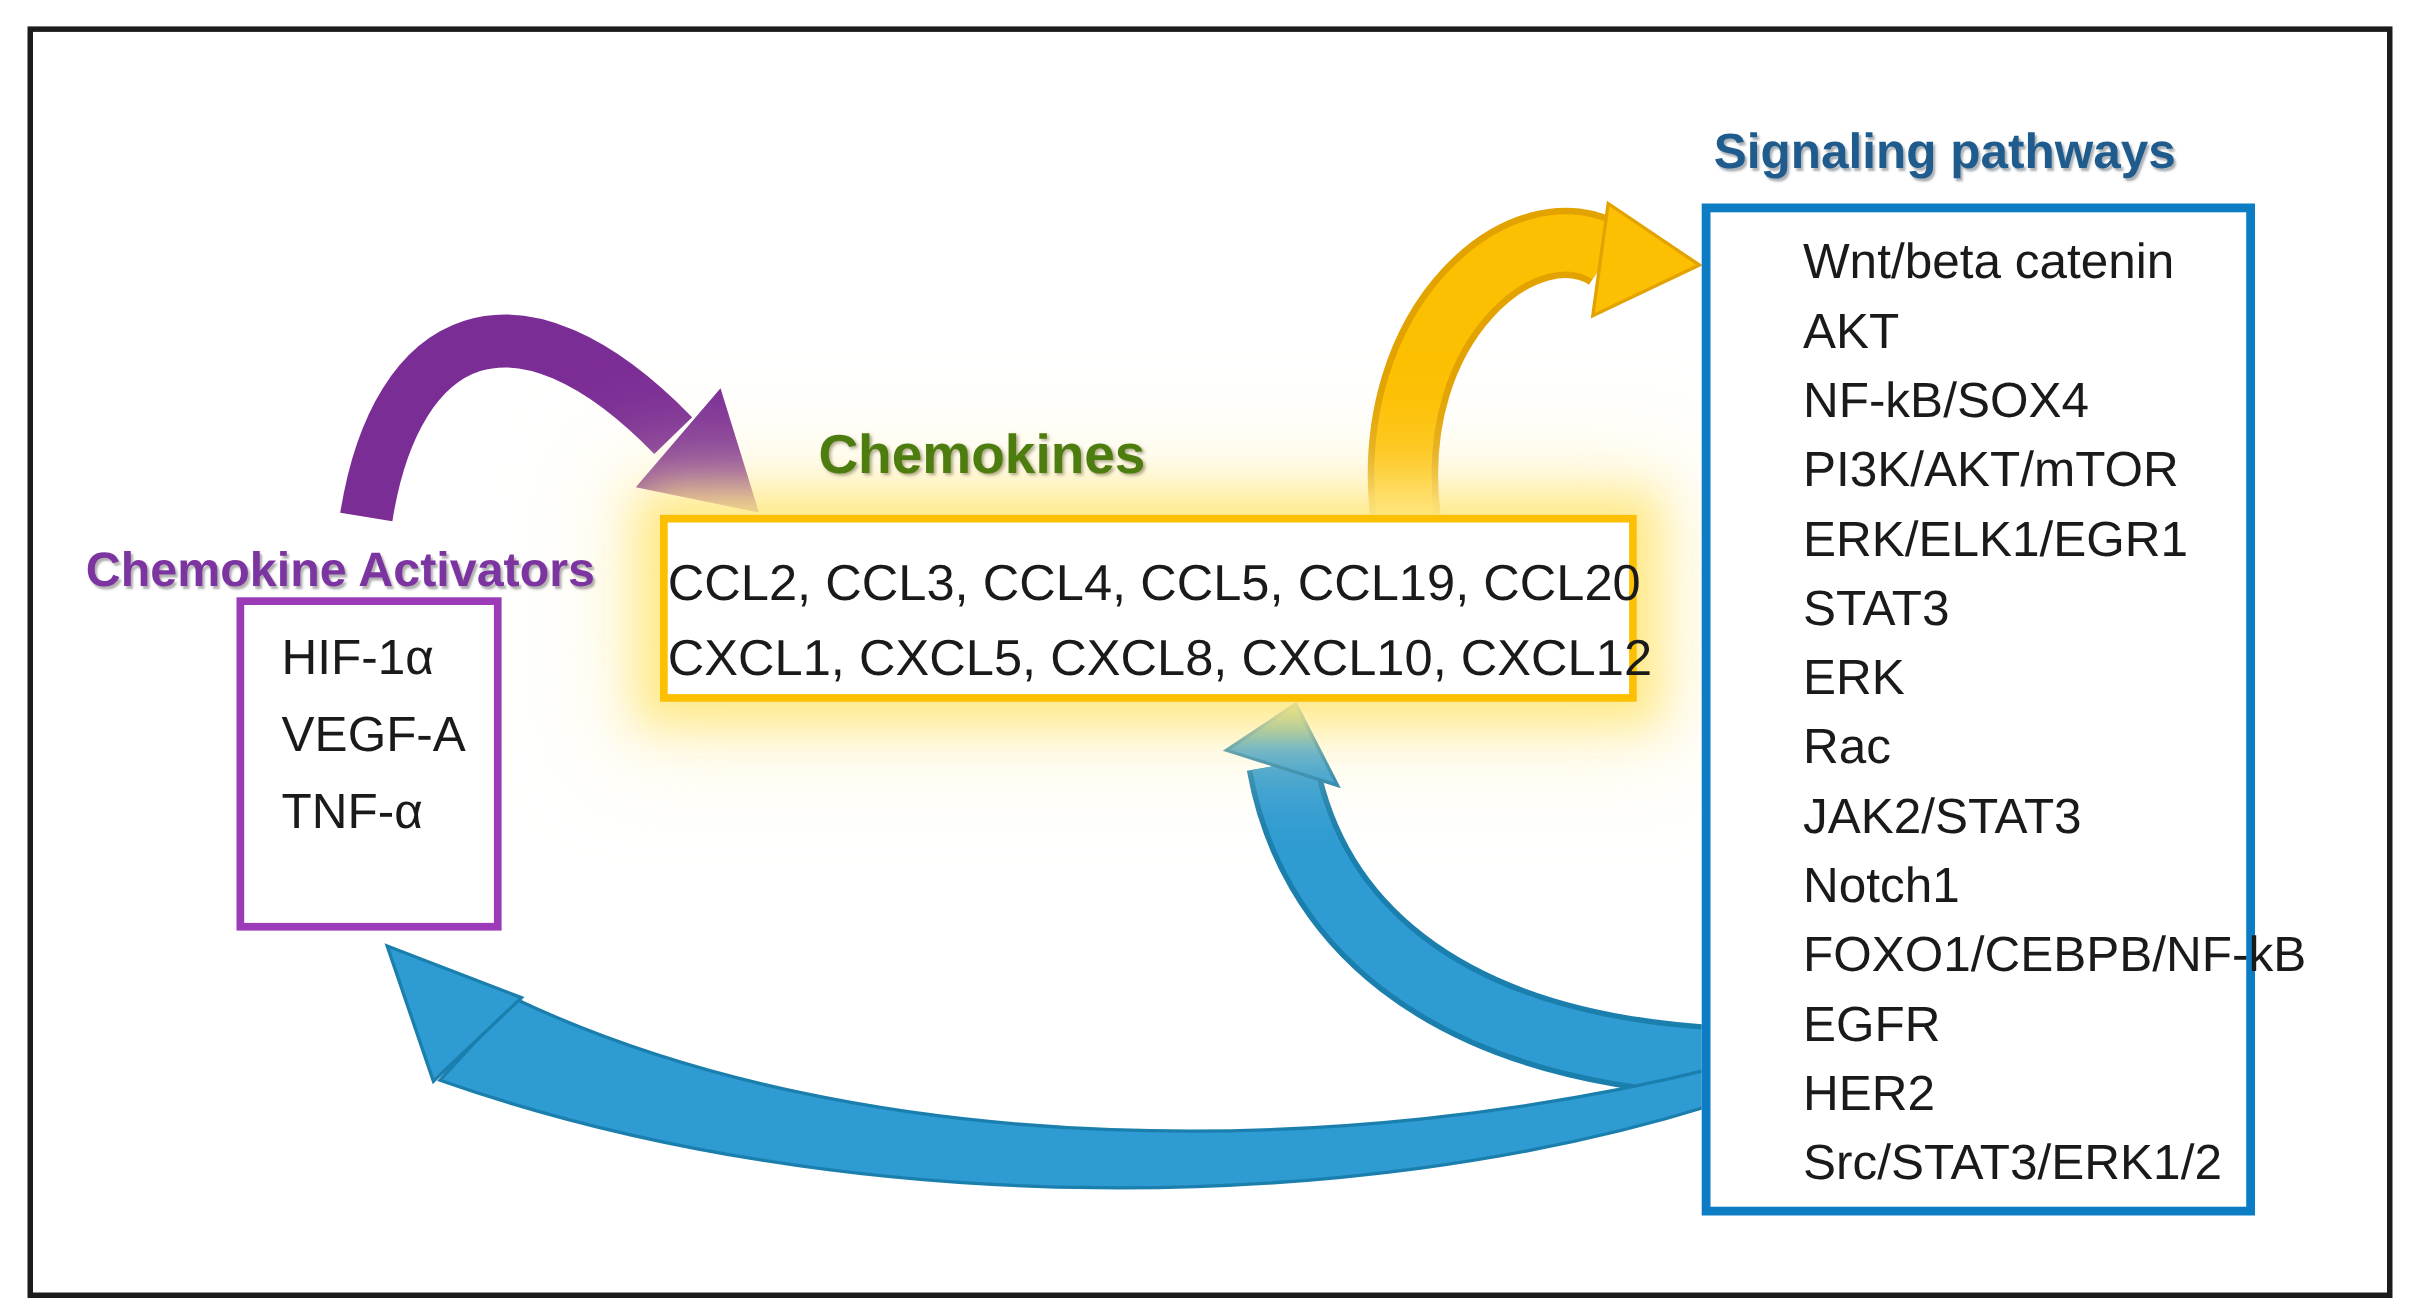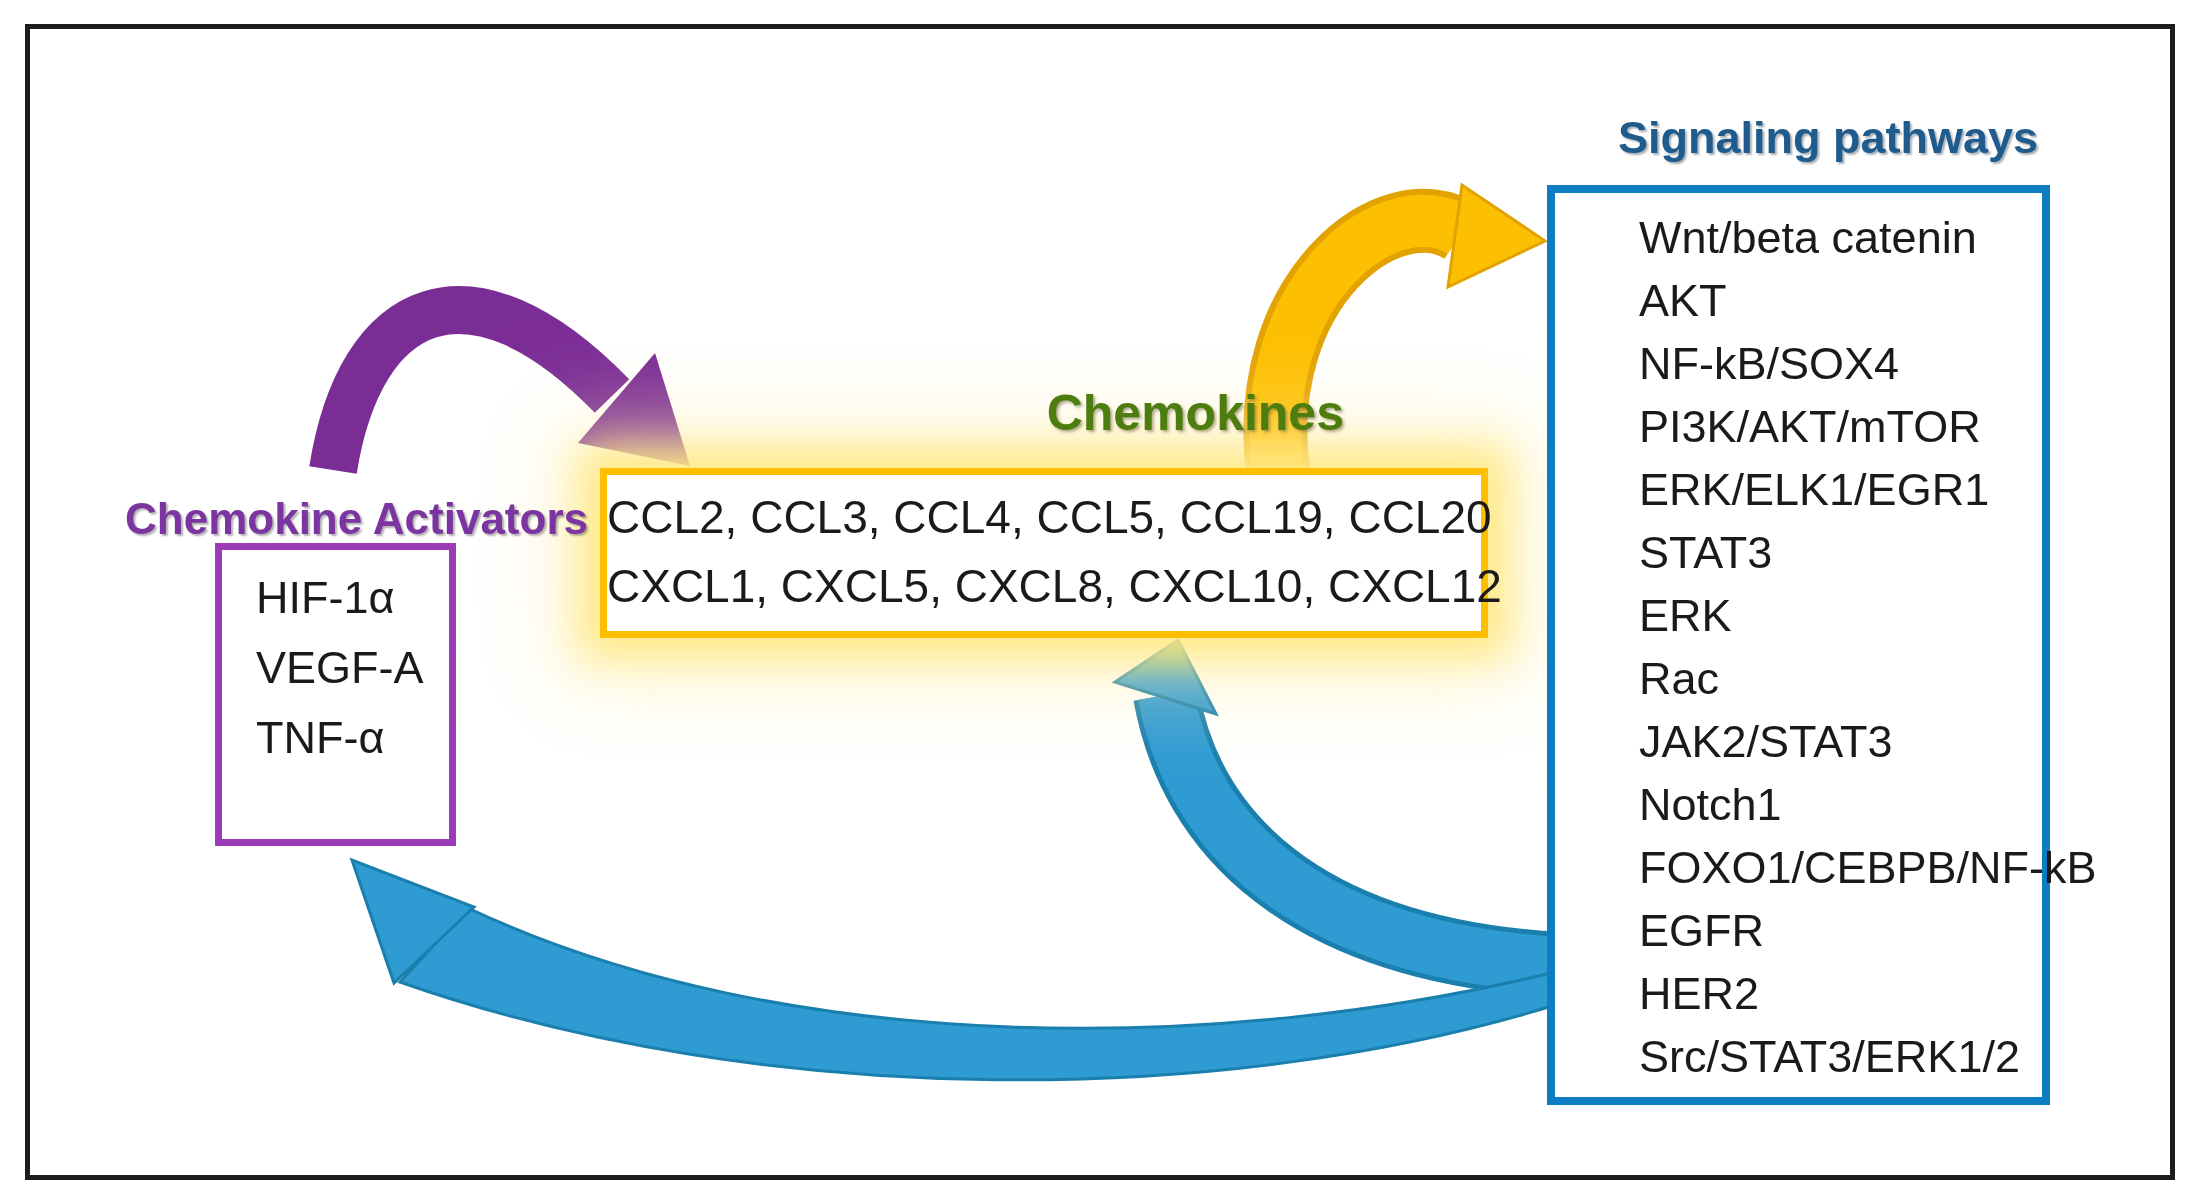--- a/index.html
+++ b/index.html
@@ -1,29 +1,29 @@
 <!DOCTYPE html>
 <html><head>
 <meta charset="utf-8">
 <style>
   html,body{margin:0;padding:0;background:#ffffff;}
   body{width:2197px;height:1195px;position:relative;font-family:"Liberation Sans",sans-serif;color:#1a1a1a;overflow:hidden;}
   .frame{position:absolute;left:25px;top:24px;width:2140px;height:1146px;border:5px solid #1c1c1c;background:transparent;}
   svg.arrows{position:absolute;left:0;top:0;width:2197px;height:1195px;z-index:1;}
   .box{position:absolute;background:#ffffff;z-index:2;box-sizing:border-box;}
-  .title{position:absolute;z-index:3;font-weight:bold;text-align:right;letter-spacing:0px;}
+  .title{position:absolute;z-index:3;font-weight:bold;text-align:left;letter-spacing:0px;}
   .title-activators{left:78px;top:494px;width:510px;font-size:44px;color:#7c35a0;text-shadow:2px 2px 2px rgba(80,80,80,0.45);}
   .title-chemokines{left:744px;top:384px;width:600px;font-size:50px;color:#4d7c0f;text-shadow:2px 2px 3px rgba(110,100,60,0.55);}
   .title-signaling{left:1558px;top:112px;width:480px;font-size:45px;color:#1f5c8d;text-shadow:2px 2px 2px rgba(90,100,110,0.5);}
   .activators-box{left:215px;top:543px;width:241px;height:303px;border:7px solid #9b3bb8;}
   .activators-box .items{padding:13px 0 0 34px;}
   .activators-box .items div{font-size:45px;line-height:70px;white-space:nowrap;}
   .chemokines-box{left:600px;top:468px;width:888px;height:170px;border:7px solid #fdbf01;
      box-shadow:0 0 38px 20px rgba(255,232,130,0.95), 0 0 85px 45px rgba(255,242,185,0.55);}
-  .chemokines-box .items{padding-top:8px;text-align:center;}
+  .chemokines-box .items{padding-top:20px;text-align:center;}
   .chemokines-box .items div{font-size:46px;line-height:69px;white-space:nowrap;}
   .pathways-box{left:1547px;top:185px;width:503px;height:920px;border:8px solid #0c7cc4;}
   .pathways-box .items{padding:13px 0 0 36px;}
   .pathways-box .items div{font-size:45px;line-height:63px;white-space:nowrap;margin-left:48px;}
 </style>
 </head>
 <body>
 
 <div class="frame"></div>
 

